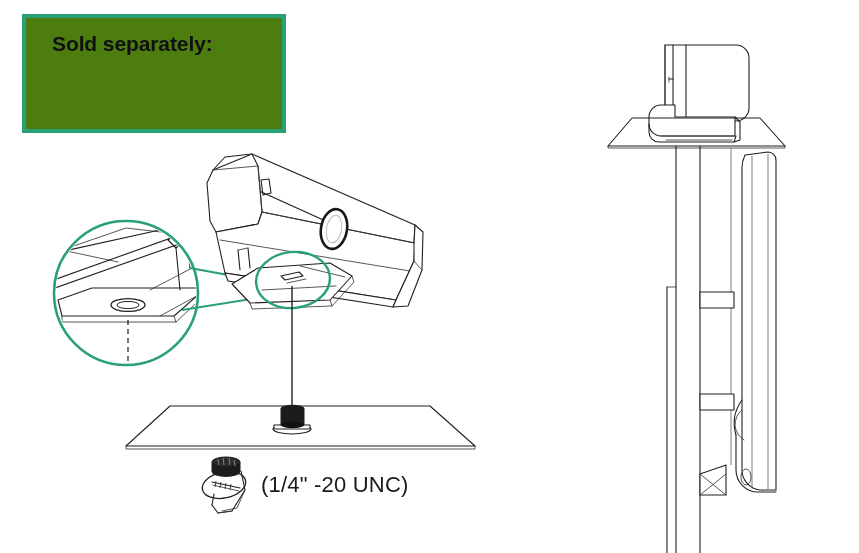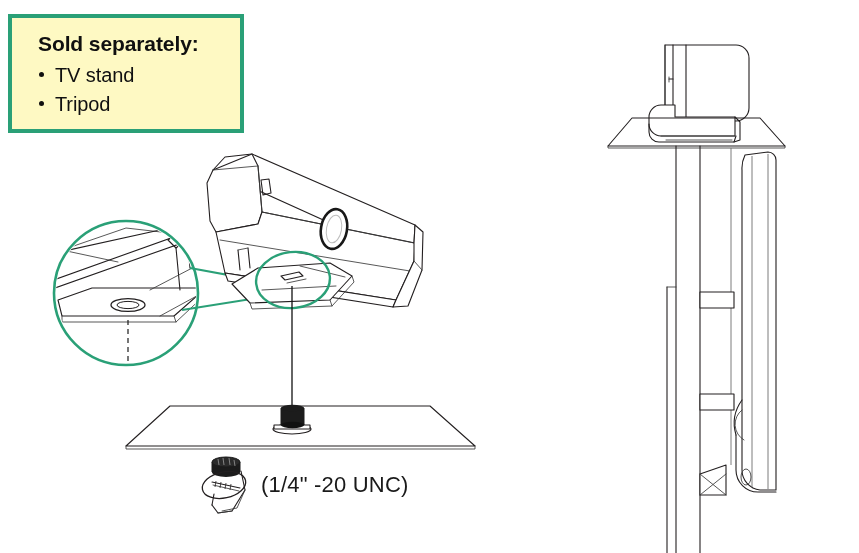--- a/index.html
+++ b/index.html
@@ -20,27 +20,27 @@
     position: absolute;
     left: 0;
     top: 0;
     width: 859px;
     height: 553px;
   }
 
   
   .callout-box {
     position: absolute;
-    left: 8px;
+    left: 22px;
     top: 14px;
-    width: 236px;
+    width: 264px;
     height: 119px;
     box-sizing: border-box;
     border: 4px solid #2aa077;
-    background: #fef9c3;
+    background: #4d7c0f;
     padding: 10px 0 0 26px;
   }
   .callout-title {
     font-size: 21px;
     font-weight: bold;
     line-height: 1.34;
     letter-spacing: -0.1px;
     color: #101010;
     margin: 2px 0 3px 0;
   }
@@ -319,27 +319,17 @@
       <path class="ln-grey" d="M768 154 L768 489"></path>
       <path class="ln-thin" d="M742 410 A18 18 0 0 0 744 440"></path>
       <path class="ln" d="M736 435 A40 40 0 0 1 742 400"></path>
       <path class="ln" d="M736 435 L736 470 A22 22 0 0 0 758 492 L776 492"></path>
       <ellipse cx="746" cy="477" rx="5" ry="8" fill="none" stroke="#3a3a3a" stroke-width="0.9"></ellipse>
     </g>
   </svg>
 
   <div class="callout-box">
     <div class="callout-title">Sold separately:</div>
-    <ul class="callout-list">
-      <li>
-        <span class="bullet-dot"></span>
-        <span>TV stand</span>
-      </li>
-      <li>
-        <span class="bullet-dot"></span>
-        <span>Tripod</span>
-      </li>
-    </ul>
   </div>
 
   <div class="thread-label">(1/4" -20 UNC)</div>
 
 </div>
 
 </body></html>

